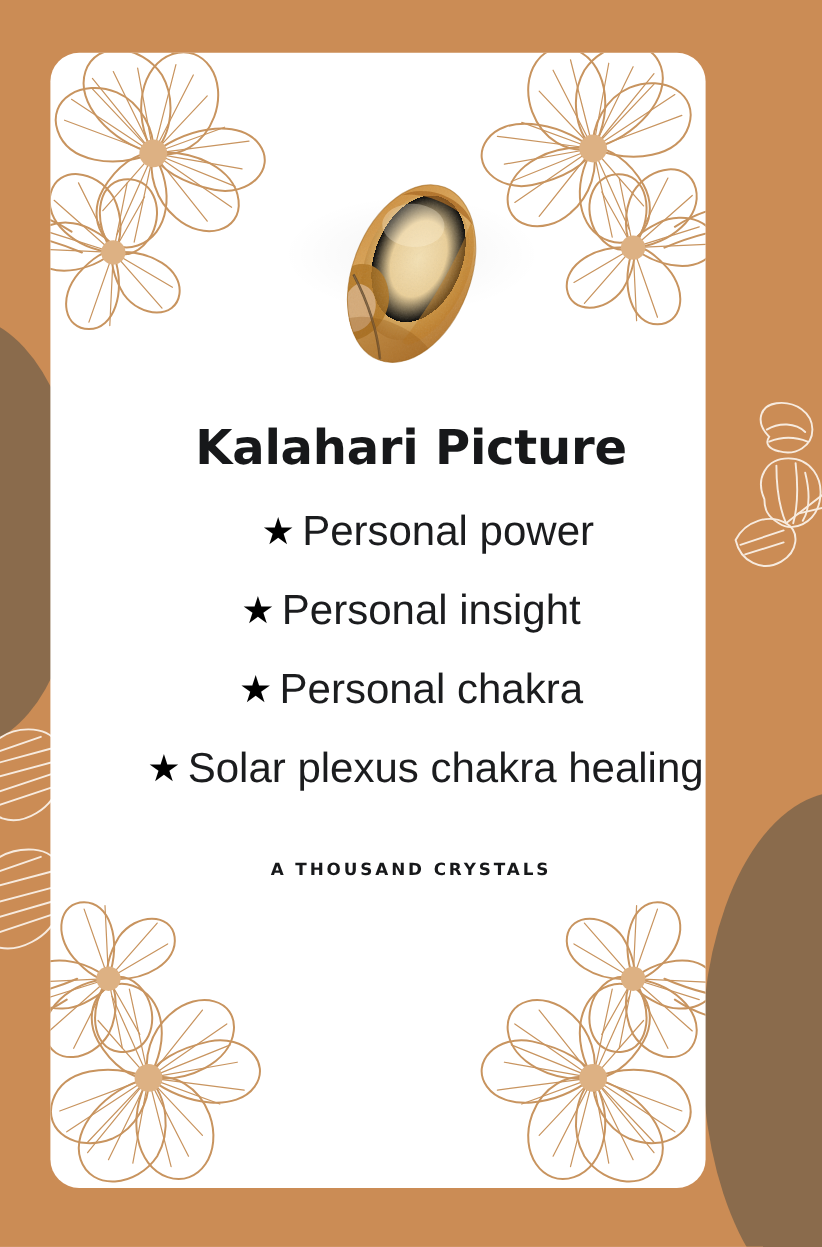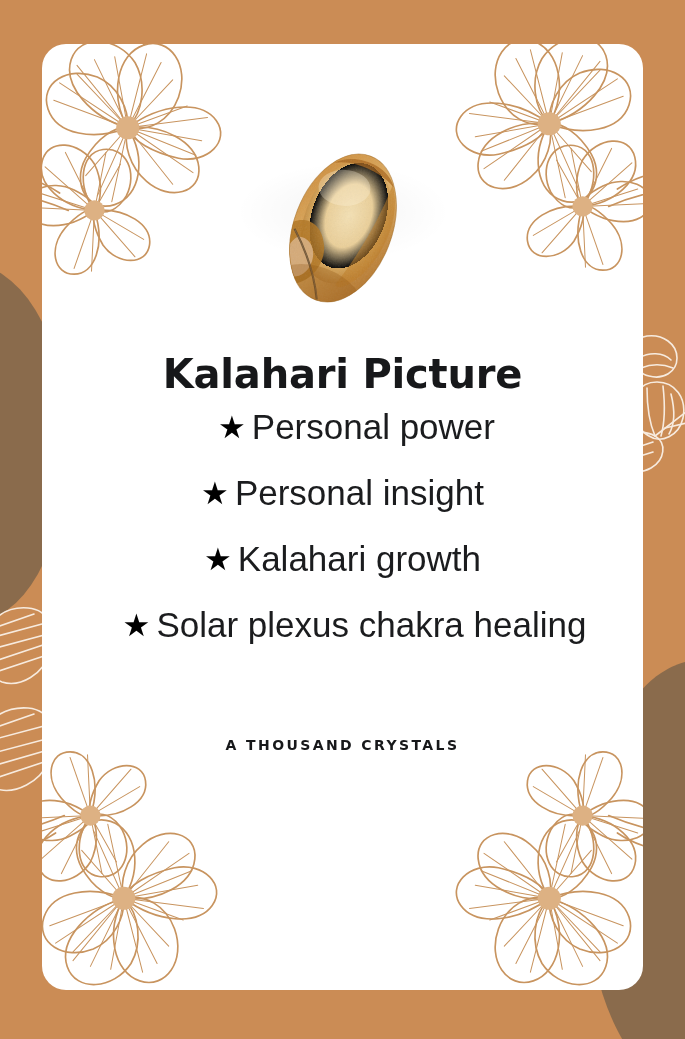--- a/index.html
+++ b/index.html
@@ -51,21 +51,21 @@
   }
   .bg-leaf-l1 { left: -26px; top: 600px; }
   .bg-leaf-l2 { left: -30px; top: 700px; }
   .bg-leaf-r1 { right: -18px; top: 330px; }
 
   
   .card {
     position: absolute;
     left: 42px;
     top: 44px;
-    width: 601px;
+    width: 546px;
     height: 946px;
     background: #ffffff;
     border-radius: 24px;
     overflow: hidden;
   }
 
   .card-floral {
     position: absolute;
     pointer-events: none;
   }
@@ -472,31 +472,31 @@
         </g>
         <ellipse cx="65" cy="80" rx="49" ry="77" fill="none" stroke="#9a5f16" stroke-width="0.9" opacity="0.5"></ellipse>
       </svg>
     </div>
 
     <div class="content">
 
       <h1 class="title">Kalahari Picture</h1>
 
       <ul class="benefits">
-        <li class="benefit" style="margin-top:15px;padding-left:28px;">
+        <li class="benefit" style="margin-top:31px;padding-left:28px;">
           <span class="benefit-star">★</span><span>Personal power</span>
         </li>
         <li class="benefit" style="margin-top:31px;">
           <span class="benefit-star">★</span><span>Personal insight</span>
         </li>
         <li class="benefit" style="margin-top:31px;">
-          <span class="benefit-star">★</span><span>Kalahari growth</span>
+          <span class="benefit-star">★</span><span>Personal chakra</span>
         </li>
         <li class="benefit" style="margin-top:31px;margin-left:24px;">
           <span class="benefit-star">★</span><span>Solar plexus chakra healing</span>
         </li>
       </ul>
 
-      <div class="brand" style="margin-top:96px;">A THOUSAND CRYSTALS</div>
+      <div class="brand" style="margin-top:60px;">A THOUSAND CRYSTALS</div>
     </div>
 
   </div>
 </div>
 
 </body></html>

